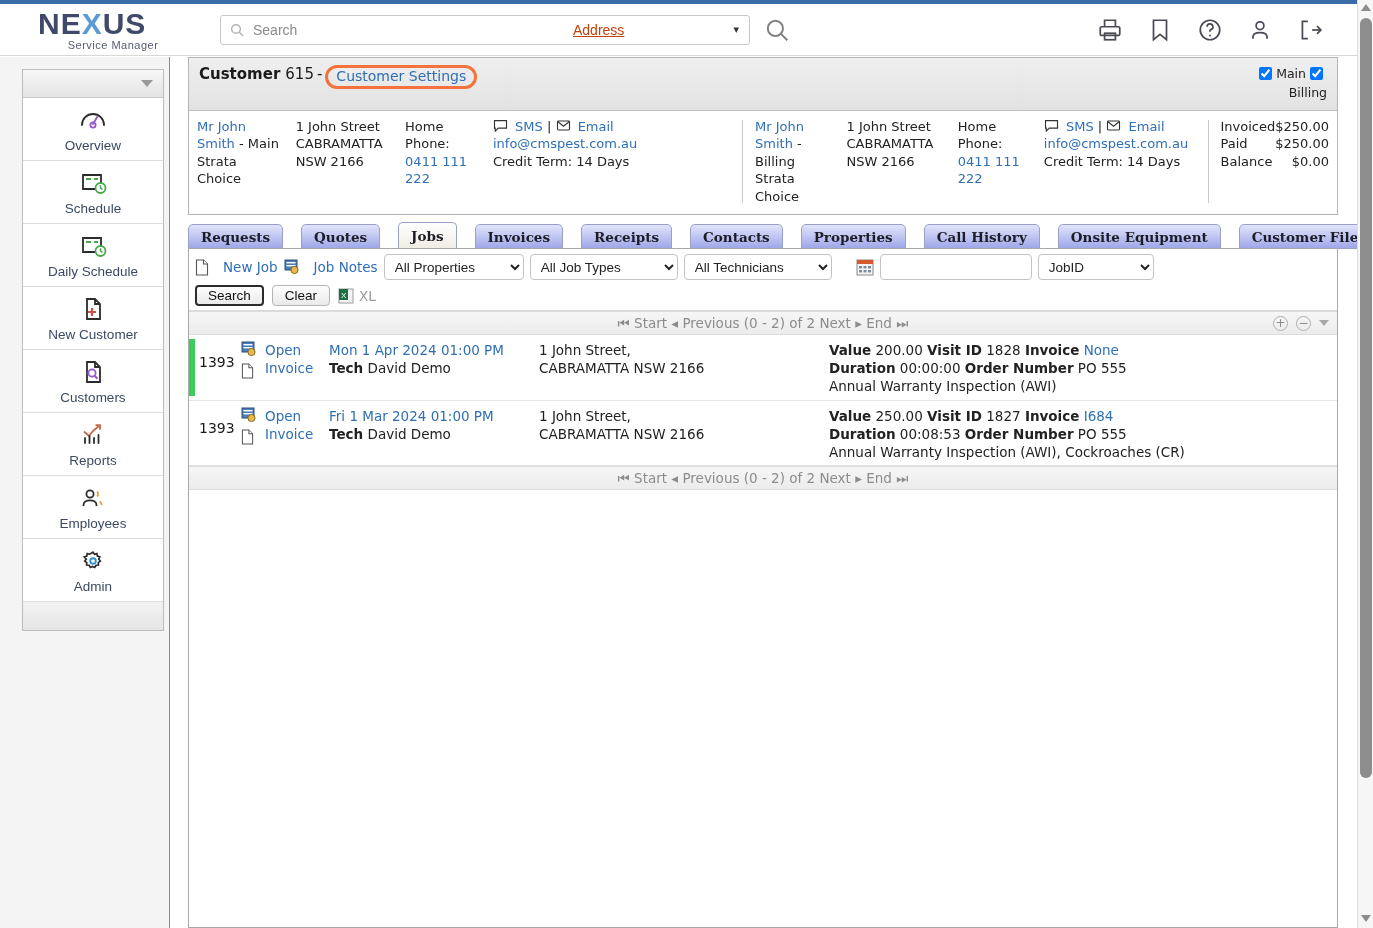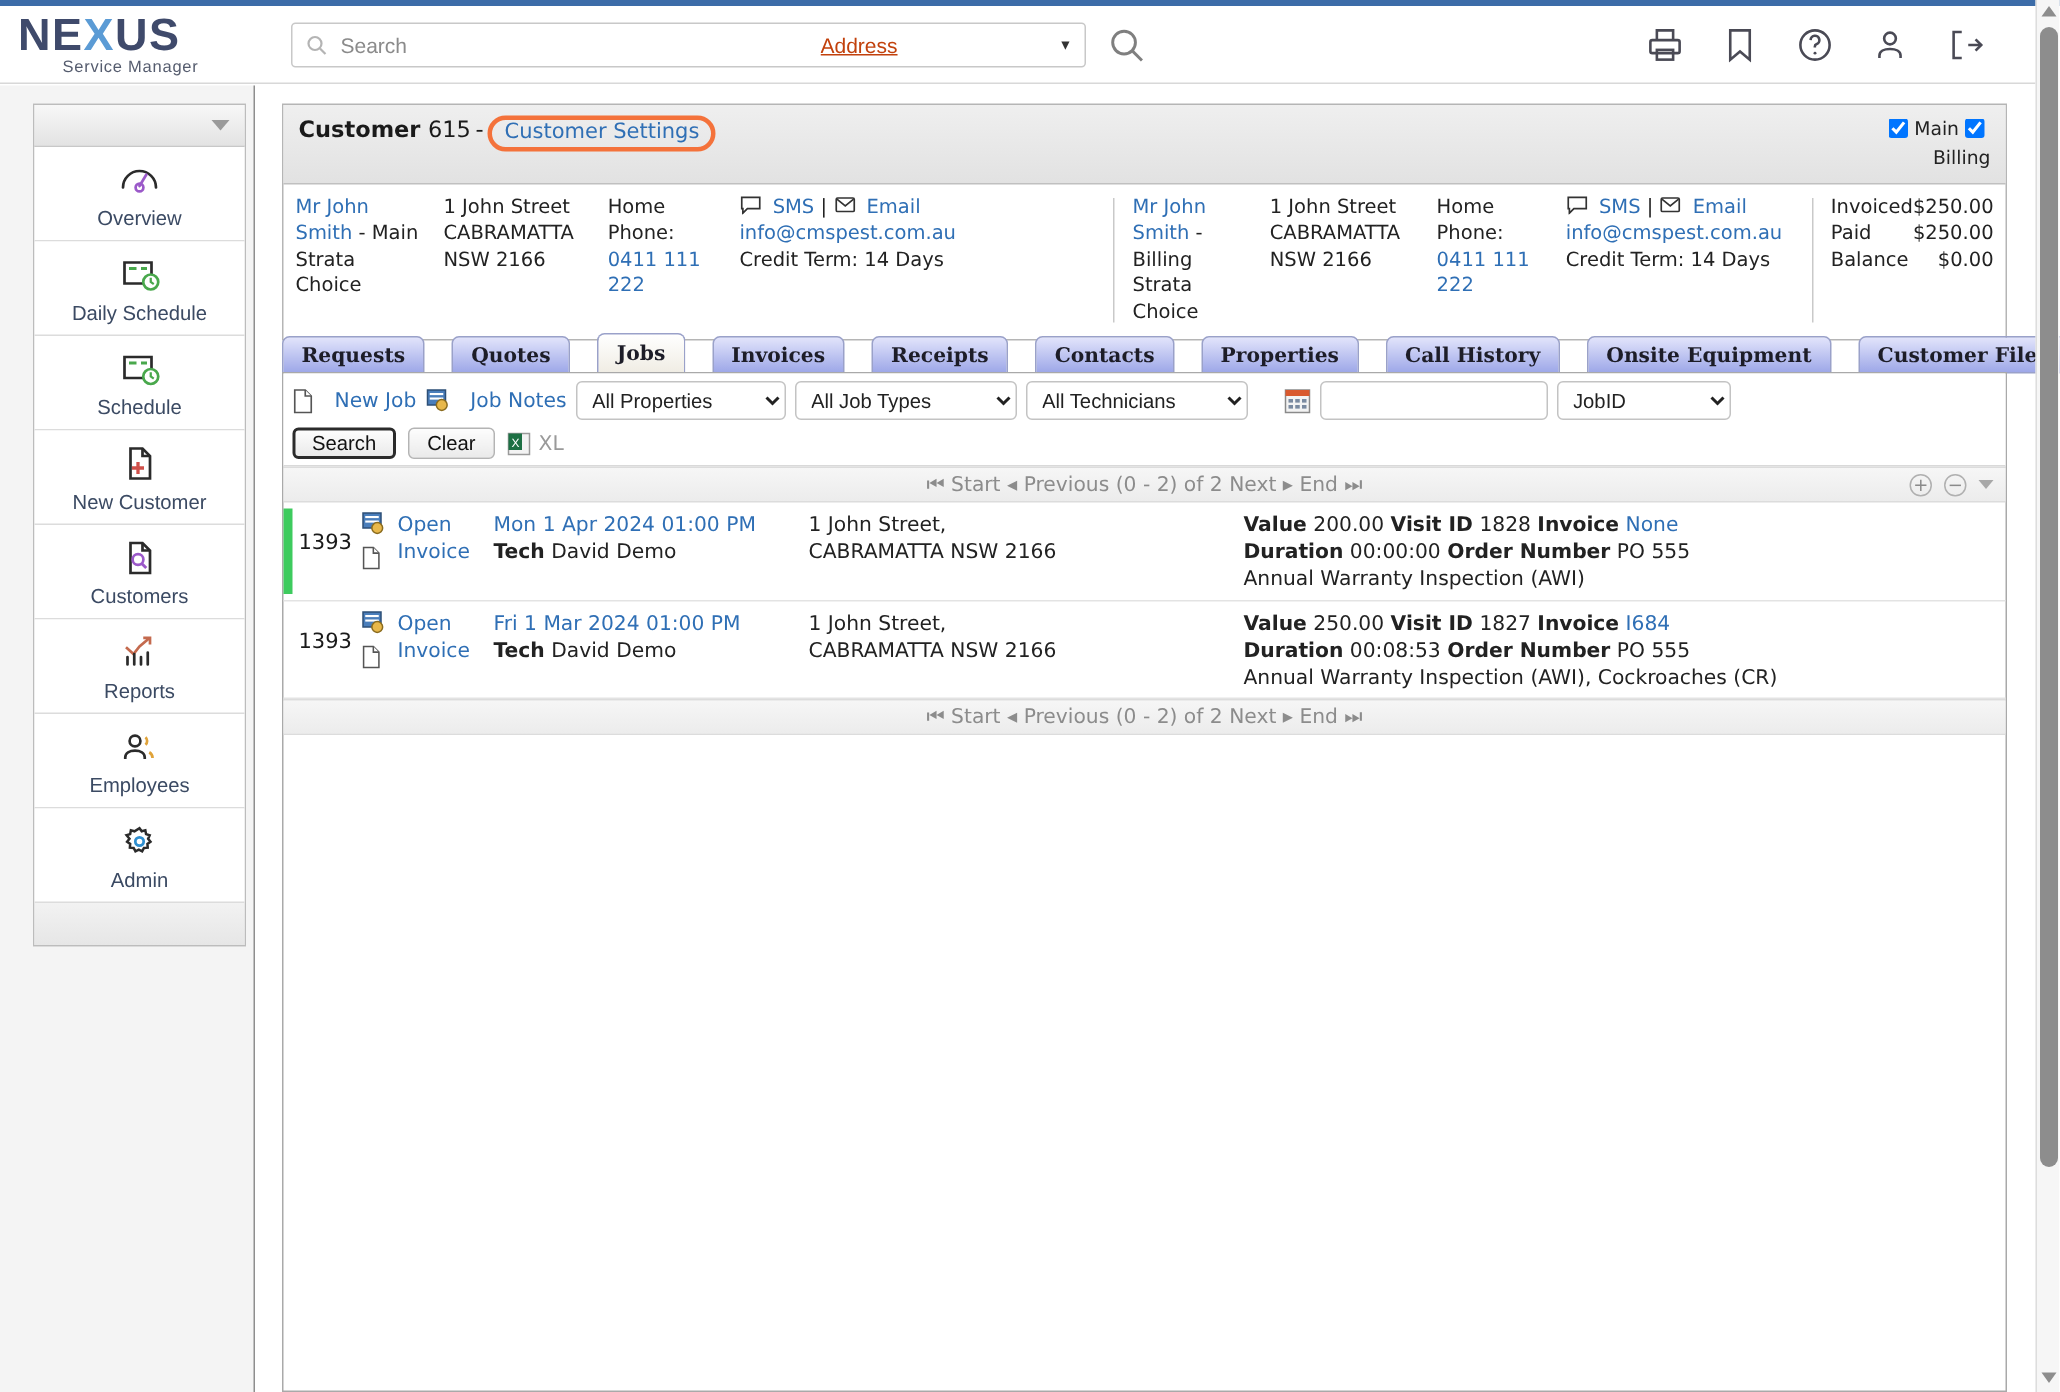--- a/index.html
+++ b/index.html
@@ -11,21 +11,21 @@
     background:#ffffff; overflow:hidden; position:relative;
   }
   .topline { position:absolute; top:0; left:0; width:1373px; height:4px; background:#3c6ca8; }
 
   
   .header {
     position:absolute; top:4px; left:0; width:1357px; height:52px;
     background:#ffffff; border-bottom:1px solid #d8d8d8;
     display:flex; align-items:center;
   }
-  .logo { margin-left:12px; width:150px; line-height:1; }
+  .logo { margin-left:38px; width:150px; line-height:1; }
   .logo .word { font-family:"Liberation Sans", sans-serif; font-size:30px; font-weight:600;
     letter-spacing:1px; color:#3f4a6b; }
   .logo .word .x { color:#5b9bd5; }
   .logo .sub { font-family:"Liberation Sans", sans-serif; font-size:11px; color:#555c6e;
     letter-spacing:.5px; margin-top:1px; text-align:center; }
 
   .searchbar {
     margin-left:32px; width:530px; height:30px; border:1px solid #c8c8c8; border-radius:3px;
     background:#fff; display:flex; align-items:center; padding:0 6px;
   }
@@ -67,21 +67,21 @@
     height:63px; border-bottom:1px solid #dcdcdc; display:flex; flex-direction:column;
     align-items:center; justify-content:center; cursor:pointer; background:#fff;
   }
   .navitem .ico { height:30px; display:flex; align-items:center; justify-content:center; }
   .navitem .lbl { font-family:"Liberation Sans", sans-serif; font-size:13.5px; color:#3b4a63; margin-top:3px; }
   .navbot { height:28px; background:linear-gradient(#f2f2f2,#e6e6e6); }
 
   
   .main { position:absolute; left:171px; top:57px; width:1186px; height:871px; background:#fff; }
 
-  .custpanel { position:absolute; left:17px; top:12px; width:1150px; border:1px solid #b5b5b5; background:#fff; }
+  .custpanel { position:absolute; left:17px; top:0; width:1150px; border:1px solid #b5b5b5; background:#fff; }
   .custbar {
     background:linear-gradient(#efefef,#e2e2e2); border-bottom:1px solid #c0c0c0;
     padding:7px 10px; display:flex; align-items:flex-start; min-height:42px;
   }
   .custbar .ttl { font-size:15px; font-weight:bold; color:#1a1a1a; }
   .custbar .num { font-size:15px; color:#1a1a1a; margin-left:5px;}
   .custbar .dash { font-size:15px; color:#1a1a1a; margin:0 3px; }
   .cslink {
     color:#2f6fb5; font-size:14px; text-decoration:none; cursor:pointer;
     border:3px solid #f4723b; border-radius:14px; padding:1px 8px 2px; line-height:1.1;
@@ -236,33 +236,33 @@
 
     <div class="navitem">
       <span class="ico">
         <svg width="30" height="26" viewBox="0 0 30 26" fill="none" stroke="#2b2b2b" stroke-width="1.8">
           <path d="M5 5h18v14H5z"></path>
             <path d="M8 9h5M16 9h4" stroke="#49a84c" stroke-width="2"></path>
           <circle cx="22.5" cy="18" r="5" fill="#fff" stroke="#49a84c"></circle>
             <path d="M22.5 15.2V18l2 1.4" stroke="#49a84c" stroke-width="1.5"></path>
         </svg>
       </span>
-      <span class="lbl">Daily Schedule</span>
+      <span class="lbl">Schedule</span>
     </div>
 
     <div class="navitem">
       <span class="ico">
         <svg width="30" height="26" viewBox="0 0 30 26" fill="none" stroke="#2b2b2b" stroke-width="1.8">
           <path d="M5 5h18v14H5z"></path>
             <path d="M8 9h5M16 9h4" stroke="#49a84c" stroke-width="2"></path>
           <circle cx="22.5" cy="18" r="5" fill="#fff" stroke="#49a84c"></circle>
             <path d="M22.5 15.2V18l2 1.4" stroke="#49a84c" stroke-width="1.5"></path>
         </svg>
       </span>
-      <span class="lbl">Schedule</span>
+      <span class="lbl">Daily Schedule</span>
     </div>
 
     <div class="navitem">
       <span class="ico">
         <svg width="26" height="26" viewBox="0 0 26 26" fill="none" stroke="#2b2b2b" stroke-width="1.8">
           <path d="M7 3h8l5 5v15H7z"></path>
             <path d="M15 3v5h5"></path>
           <path d="M8 16h8M12 12v8" stroke="#d0504a" stroke-width="2.2"></path>
         </svg>
       </span>

